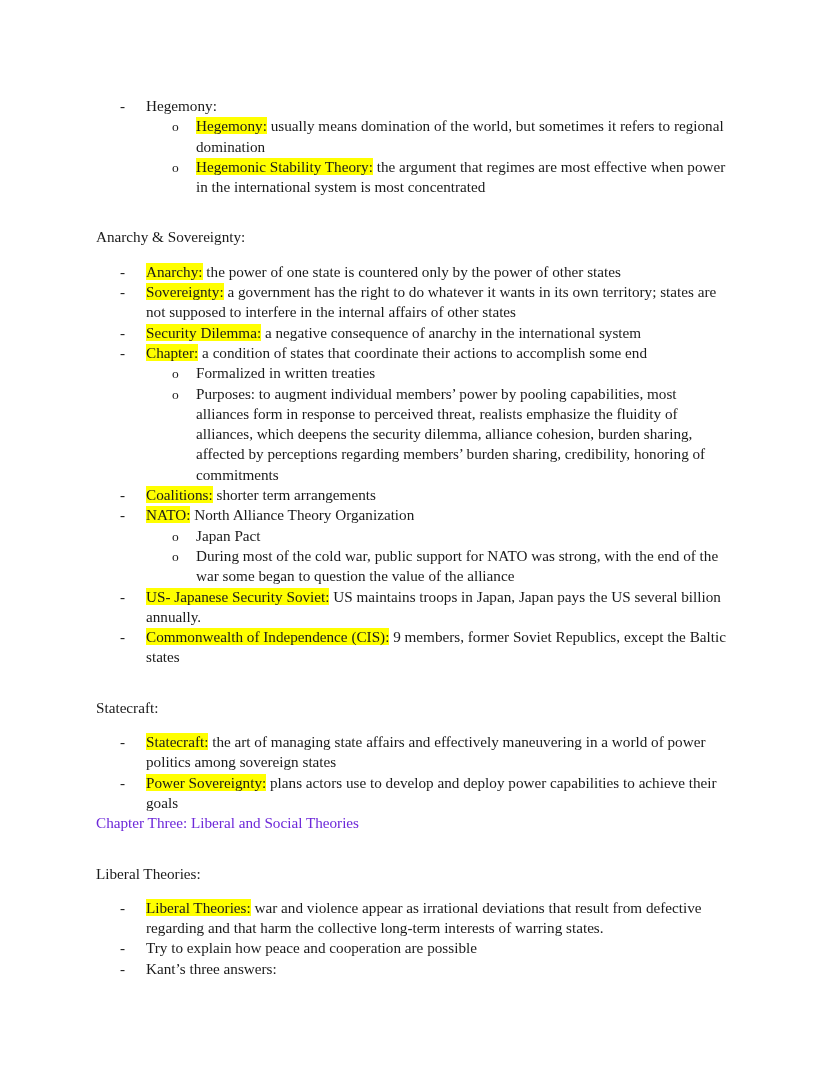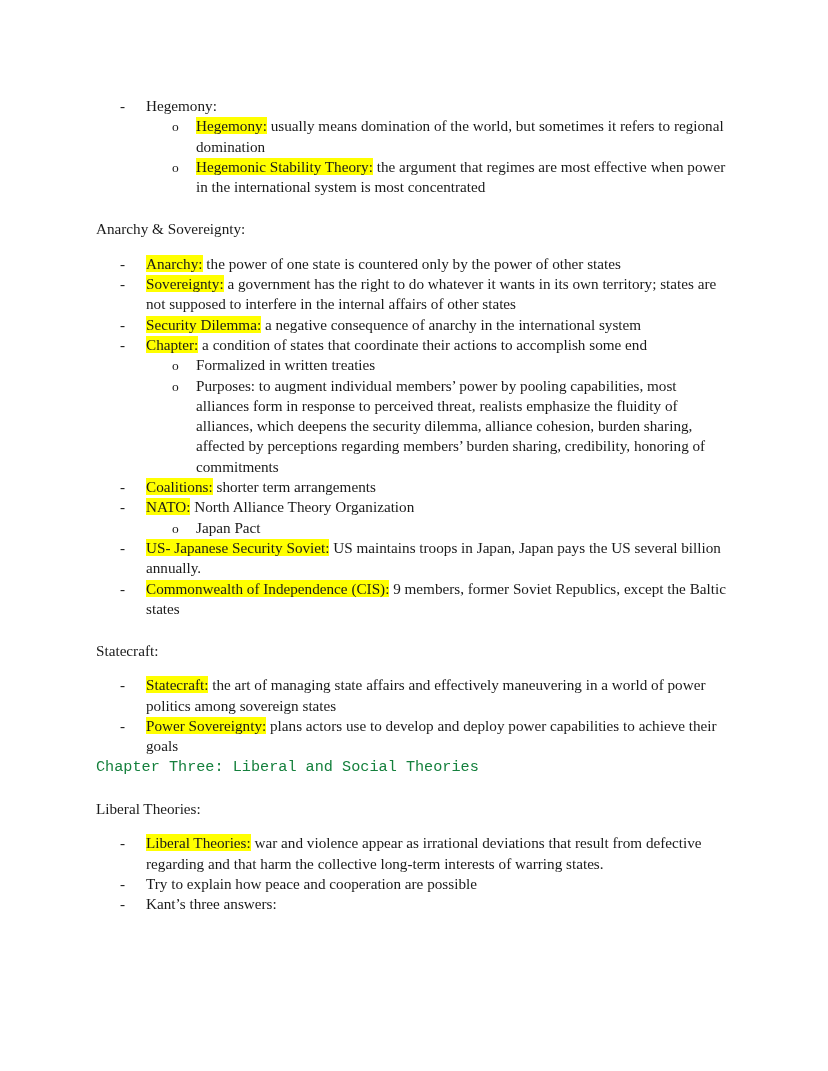--- a/index.html
+++ b/index.html
@@ -28,31 +28,30 @@
     line-height: 20.3px;
   }
 
   
   .section-head {
     margin: 0;
     padding: 0;
     font-size: 15.2px;
     line-height: 20.3px;
   }
-  .gap-before { margin-top: 22px; }
+  .gap-before { margin-top: 30px; }
   .gap-after  { margin-bottom: 14px; }
 
   
   .chapter-head {
     margin: 0;
     font-size: 15.2px;
     line-height: 20.3px;
-    color: #15803d;
+    color: #6d28d9;
     font-weight: normal;
-    font-family: Liberation Mono, monospace;
   }
 
   
   ul.lvl1, ul.lvl2 {
     list-style: none;
     margin: 0;
     padding: 0;
   }
   ul.lvl1 > li {
     position: relative;
@@ -107,21 +106,21 @@
         <li><span class="marker">-</span><span class="term">Security Dilemma:</span><span class="body-text"> a negative consequence of anarchy in the international system</span></li>
       </ul>
       <ul class="lvl1">
         <li><span class="marker">-</span><span class="term">Chapter:</span><span class="body-text"> a condition of states that coordinate their actions to accomplish some end</span><ul class="lvl2">
             <li><span class="marker">o</span><span class="body-text">Formalized in written treaties</span></li>
             <li><span class="marker">o</span><span class="body-text">Purposes: to augment individual members’ power by pooling capabilities, most alliances form in response to perceived threat, realists emphasize the fluidity of alliances, which deepens the security dilemma, alliance cohesion, burden sharing, affected by perceptions regarding members’ burden sharing, credibility, honoring of commitments</span></li>
           </ul></li>
         <li><span class="marker">-</span><span class="term">Coalitions:</span><span class="body-text"> shorter term arrangements</span></li>
         <li><span class="marker">-</span><span class="term">NATO:</span><span class="body-text"> North Alliance Theory Organization</span><ul class="lvl2">
             <li><span class="marker">o</span><span class="body-text">Japan Pact</span></li>
-            <li><span class="marker">o</span></li>
+            <li><span class="marker">o</span><span class="body-text">During most of the cold war, public support for NATO was strong, with the end of the war some began to question the value of the alliance</span></li>
           </ul></li>
         <li><span class="marker">-</span><span class="term">US- Japanese Security Soviet:</span><span class="body-text"> US maintains troops in Japan, Japan pays the US several billion annually.</span></li>
         <li><span class="marker">-</span><span class="term">Commonwealth of Independence (CIS):</span><span class="body-text"> 9 members, former Soviet Republics, except the Baltic states</span></li>
       </ul>
       <p class="section-head gap-before gap-after">Statecraft:</p>
       <ul class="lvl1">
         <li><span class="marker">-</span><span class="term">Statecraft:</span><span class="body-text"> the art of managing state affairs and effectively maneuvering in a world of power politics among sovereign states</span></li>
         <li><span class="marker">-</span><span class="term">Power Sovereignty:</span><span class="body-text"> plans actors use to develop and deploy power capabilities to achieve their goals</span></li>
       </ul>
       <p class="chapter-head gap-before gap-after">Chapter Three: Liberal and Social Theories</p>

